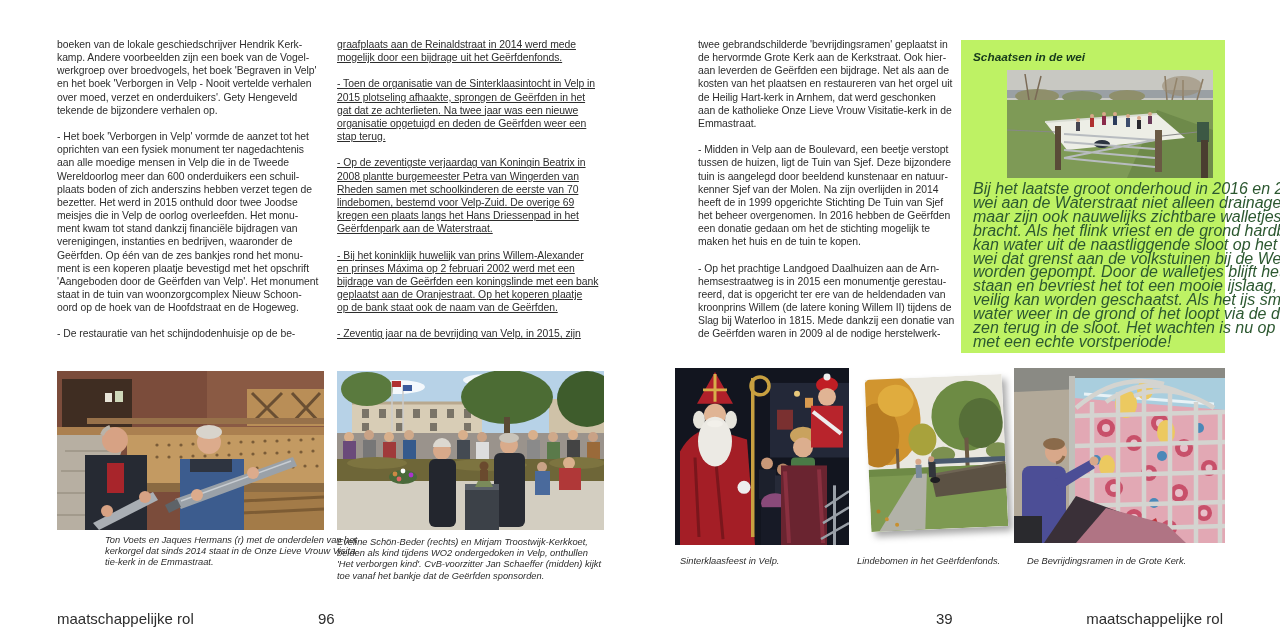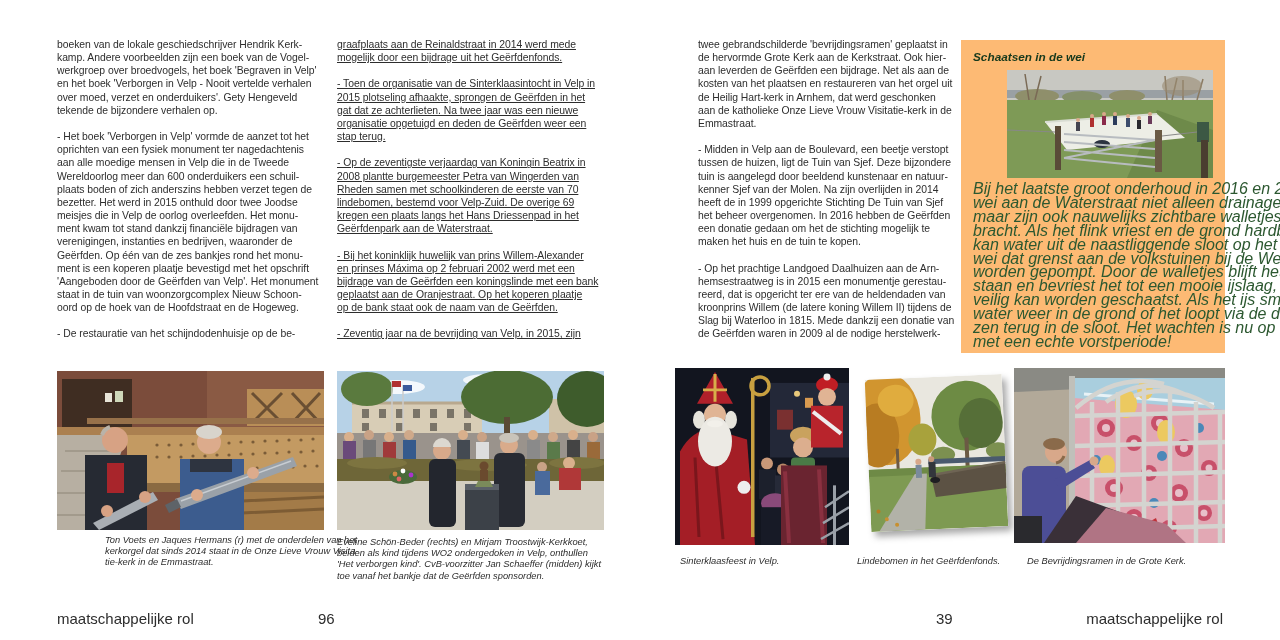--- a/index.html
+++ b/index.html
@@ -16,21 +16,21 @@
   .photo3{left:675px;top:368px;width:174px;height:177px;}
   .photo4{left:868px;top:377px;width:137px;height:152px;transform:rotate(-2.5deg);
           box-shadow:4px 5px 7px rgba(0,0,0,0.35);background:#fff;}
   .photo5{left:1014px;top:368px;width:211px;height:175px;}
   .caption{position:absolute;font-style:italic;font-size:9.3px;line-height:11.2px;white-space:pre;color:#2d2d2d;}
   .cap1{left:57px;top:535px;margin-left:48px;}
   .cap2{left:337px;top:537px;}
   .cap3{left:680px;top:556px;}
   .cap4{left:857px;top:556px;}
   .cap5{left:1027px;top:556px;}
-  .sidebar{position:absolute;left:961px;top:40px;width:264px;height:313px;background:#fdba74;}
+  .sidebar{position:absolute;left:961px;top:40px;width:264px;height:313px;background:#bef264;}
   .sidebar-title{position:absolute;left:12px;top:10px;margin:0;font-size:11.8px;font-weight:bold;
                  font-style:italic;color:#16391c;}
   .sidebar-photo{left:46px;top:30px;width:206px;height:108px;}
   .sidebar-body{position:absolute;left:12px;top:142px;width:246px;font-style:italic;
                 font-size:16px;line-height:13.9px;color:#2c5830;white-space:pre;}
   .footer{position:absolute;font-size:15px;color:#2d2d2d;}
   .fl-left{left:57px;top:610px;}
   .pn-left{left:318px;top:610px;}
   .pn-right{left:936px;top:610px;}
   .fl-right{right:57px;top:610px;}

